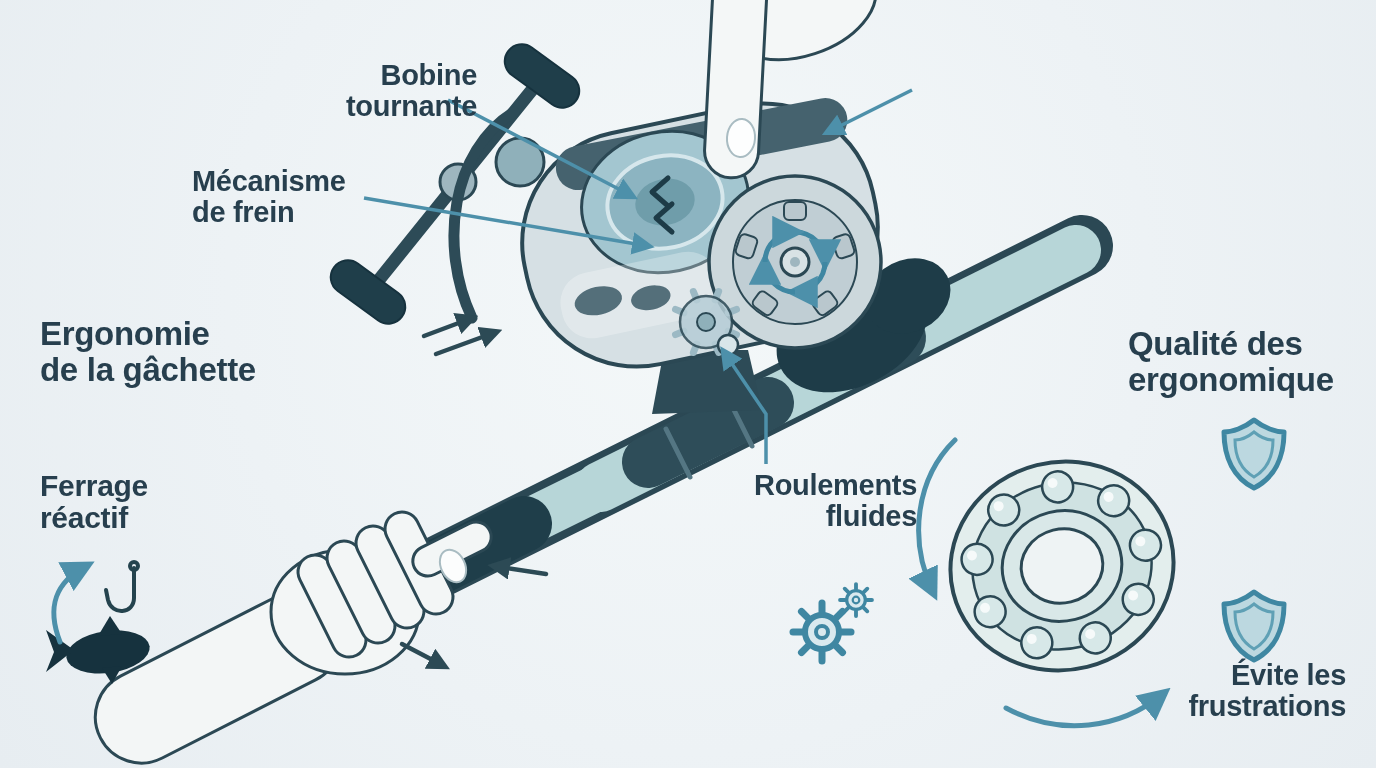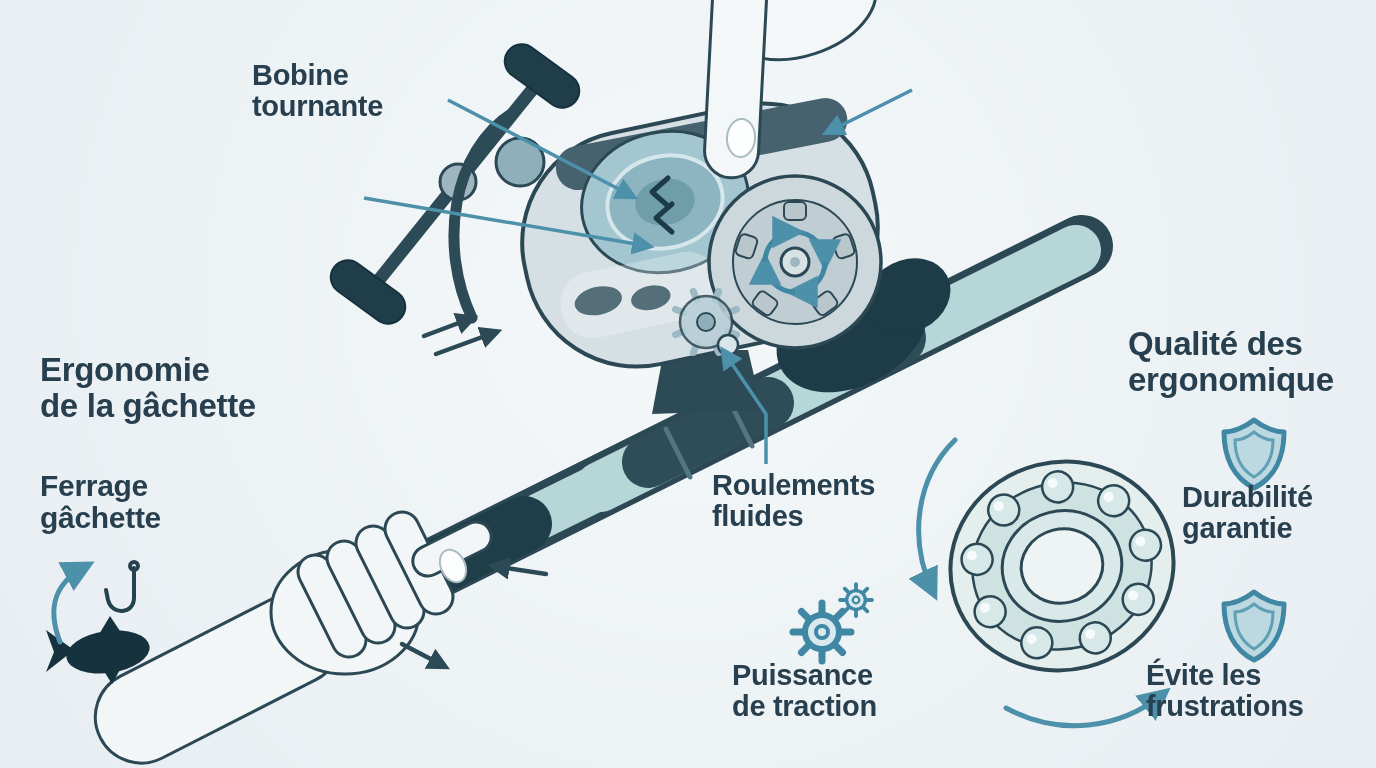--- a/index.html
+++ b/index.html
@@ -2,21 +2,21 @@
 <html><head>
 <meta charset="utf-8">
 <style>
   *{box-sizing:border-box;margin:0;padding:0}
   html,body{margin:0;padding:0;background:#dfe5e9;font-family:"Liberation Sans",sans-serif}
   .canvas{position:relative;width:1376px;height:768px;overflow:hidden;
           background:radial-gradient(circle at 50% 38%, #f4f8f9 0%, #edf2f5 55%, #e7edf1 100%);}
   .art{position:absolute;left:0;top:0}
   .label{position:absolute;font-weight:700;color:#273f4e;line-height:1.08;
          white-space:pre-line;letter-spacing:-0.3px;z-index:5}
-  .label.center{text-align:left}
+  .label.center{text-align:right}
   .fs29{font-size:29px}
   .fs33{font-size:33px}
 </style>
 </head>
 <body>
 
 <div class="canvas">
 
 <svg class="art" width="1376" height="768" viewBox="0 0 1376 768">
   <defs>
@@ -224,37 +224,35 @@
     <path d="M402 644 L444 666" marker-end="url(#mD)"></path>
     <path d="M436 354 L496 332" marker-end="url(#mD)"></path>
     <path d="M424 336 L472 318" marker-end="url(#mD)"></path>
   </g>
 </svg>
 
 <div class="label center fs29" style="left:252px;top:60px;width:225px">Bobine
 tournante</div>
 
 
-
-<div class="label fs33" style="left:40px;top:352px">Ergonomie
+<div class="label fs29" style="left:192px;top:166px">Mécanisme
+de frein</div>
+
+<div class="label fs33" style="left:40px;top:316px">Ergonomie
 de la gâchette</div>
 
 <div class="label fs29" style="left:40px;top:470px;font-size:30px">Ferrage
-gâchette</div>
+réactif</div>
 
 <div class="label fs33" style="left:1128px;top:326px">Qualité des
 ergonomique</div>
 
 <div class="label center fs29" style="left:712px;top:470px;width:205px">Roulements
 fluides</div>
 
-<div class="label fs29" style="left:1182px;top:482px">Durabilité
-garantie</div>
-
-
-
-<div class="label center fs29" style="left:732px;top:660px;width:200px">Puissance
-de traction</div>
+
+
+
 
 <div class="label center fs29" style="left:1146px;top:660px;width:200px">Évite les
 frustrations</div>
 
 </div>
 
 </body></html>

